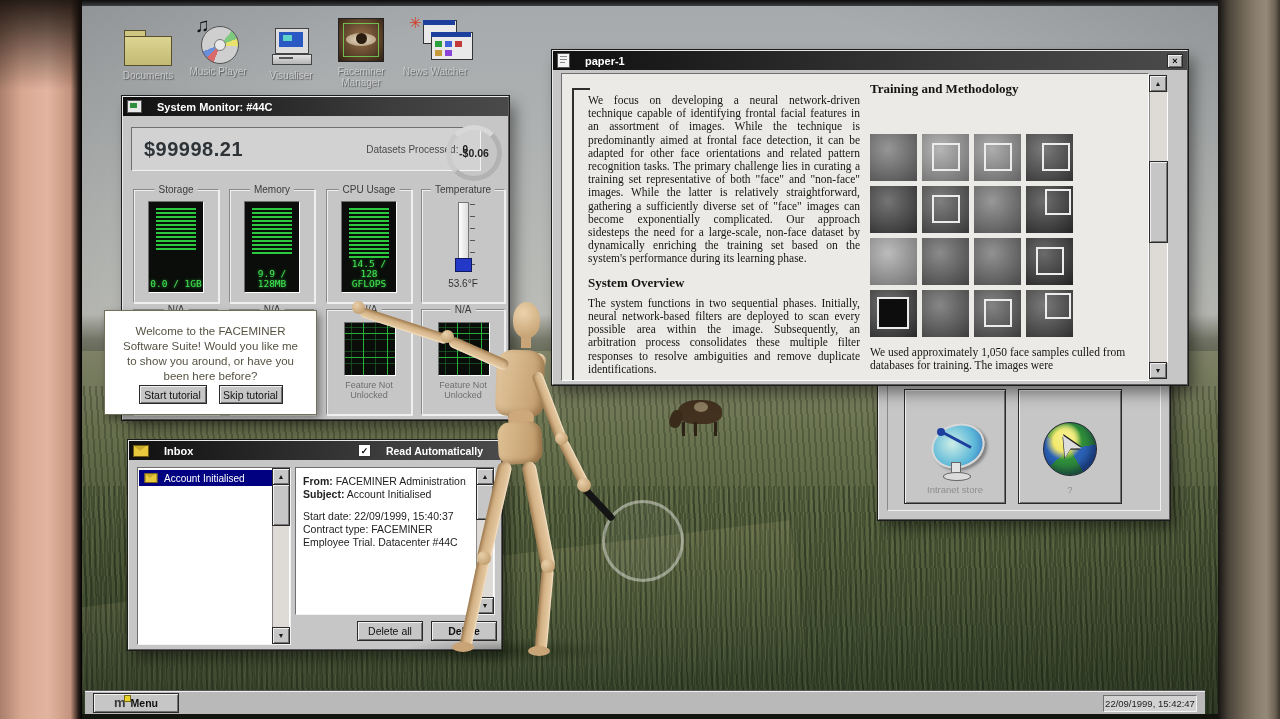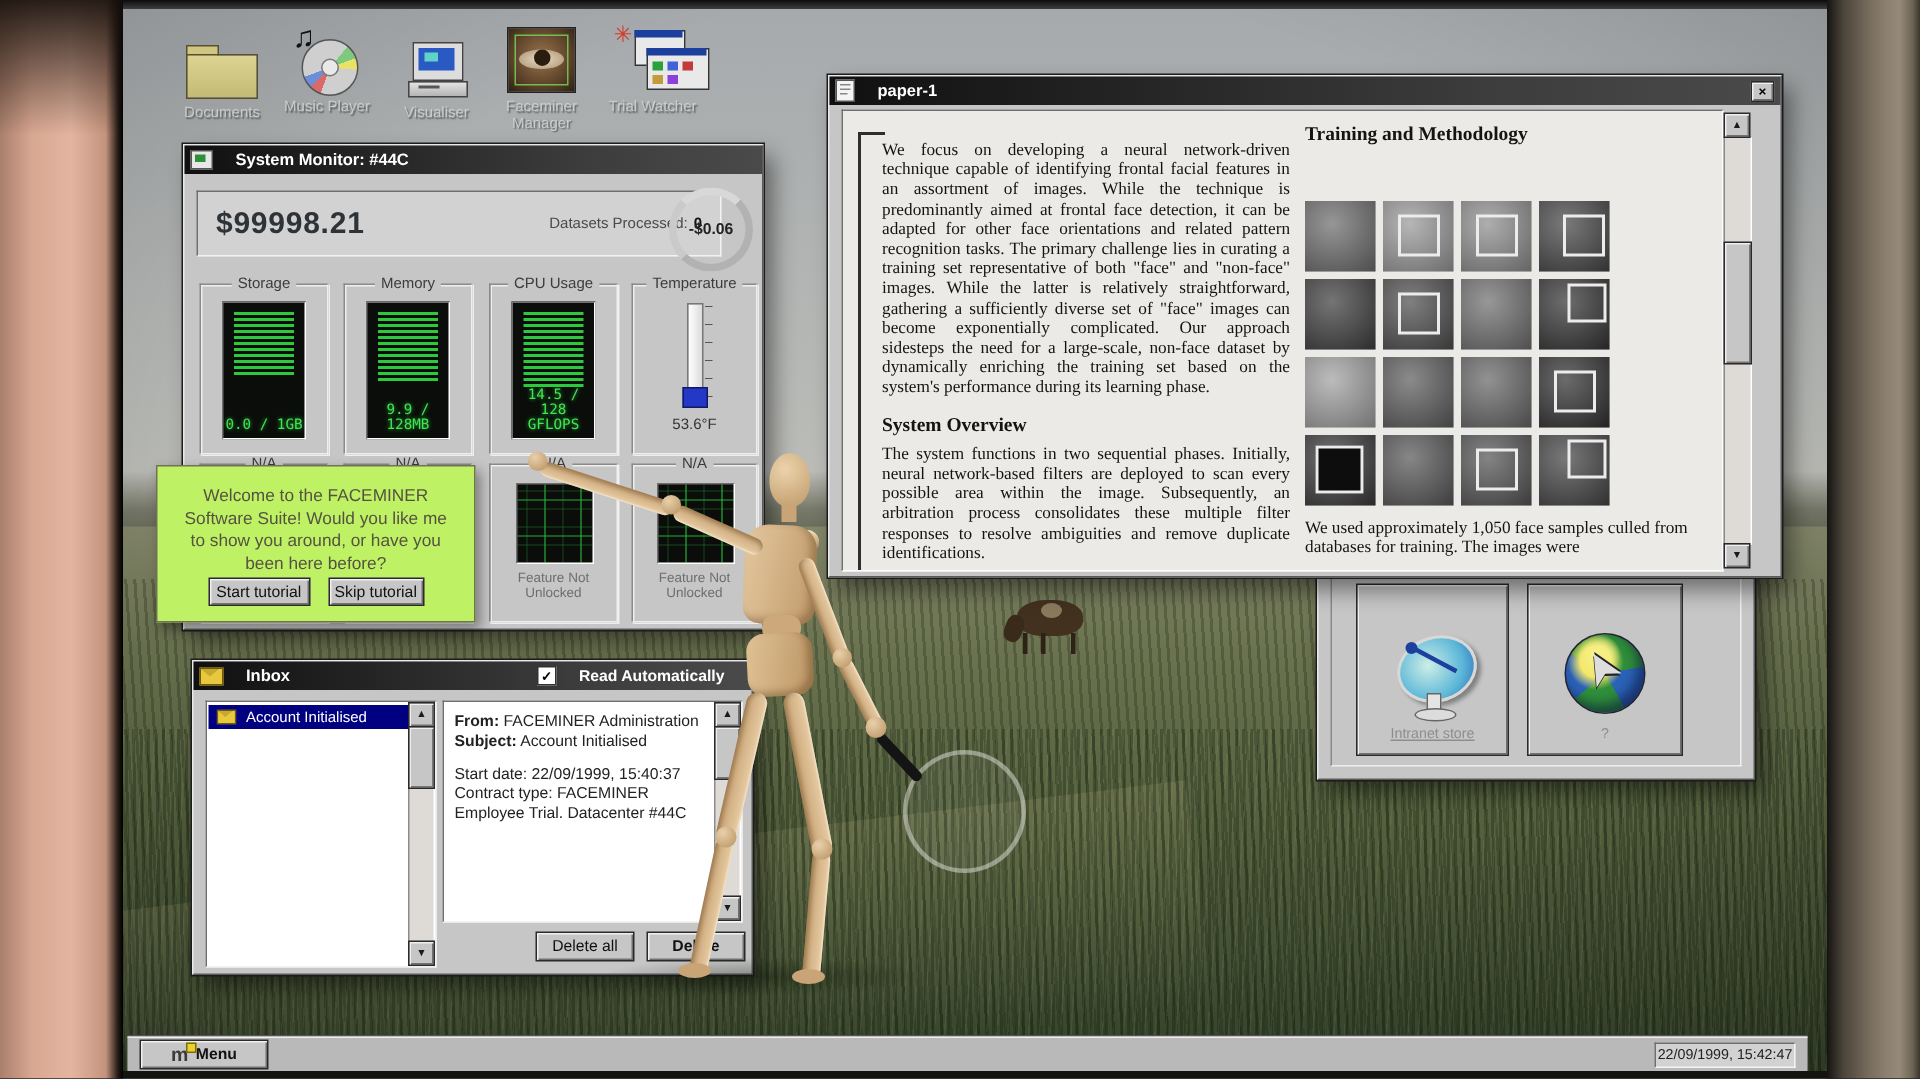--- a/index.html
+++ b/index.html
@@ -66,21 +66,21 @@
   .tbox{position:absolute;border:2px solid #ececec;width:24px;height:24px;}
   .tbox.center{left:10px;top:9px;} .tbox.right{left:16px;top:9px;} .tbox.top-right{left:19px;top:3px;width:22px;height:22px;}
   .tbox.filled{left:7px;top:7px;width:28px;height:28px;background:#0d0d0d;}
   
   .limb{position:absolute;transform-origin:0 50%;border-radius:7px;background:linear-gradient(#e8cda6,#c8a374);box-shadow:inset 0 -2px 3px rgba(95,62,28,.4),inset 0 1px 1px rgba(255,245,225,.6);}
   .joint{position:absolute;border-radius:50%;background:radial-gradient(circle at 35% 30%,#e9d0ab,#b6915f);}
   
   #taskbar{position:absolute;left:85px;right:75px;bottom:5px;height:22px;background:#b9b9b9;z-index:30;
     border-top:1px solid #efefef;box-shadow:0 -1px 0 #555;display:flex;align-items:center;padding:0 8px;}
   
-  #tutorial{position:absolute;left:104px;top:310px;width:211px;height:103px;background:#bef264;border:1px solid #73705a;
+  #tutorial{position:absolute;left:104px;top:310px;width:211px;height:103px;background:#ffffff;border:1px solid #73705a;
     box-shadow:3px 4px 8px rgba(0,0,0,.4);z-index:12;}
   #tutorial .msg{margin:13px 12px 0 12px;font-size:11.5px;line-height:15px;color:#565242;text-align:center;}
   .envelope{width:14px;height:10px;background:#e8c83c;border:1px solid #6b5a10;position:relative;}
   .envelope:after{content:"";position:absolute;left:0;top:0;border-left:6px solid transparent;border-right:6px solid transparent;border-top:5px solid #c7a92c;}
 </style>
 </head>
 <body>
 
 <div id="stage">
   <div id="screen">
@@ -154,35 +154,35 @@
           <div style="position:absolute;left:20px;top:14px;width:40px;height:26px;background:#e9e9e9;border:1px solid #333;"></div>
           <div style="position:absolute;left:20px;top:14px;width:40px;height:5px;background:#1c3f9e;"></div>
           <div style="position:absolute;left:24px;top:23px;width:7px;height:6px;background:#2aa13c;"></div>
           <div style="position:absolute;left:34px;top:23px;width:7px;height:6px;background:#4263d8;"></div>
           <div style="position:absolute;left:44px;top:23px;width:7px;height:6px;background:#c43a3a;"></div>
           <div style="position:absolute;left:24px;top:32px;width:7px;height:6px;background:#c49a3a;"></div>
           <div style="position:absolute;left:34px;top:32px;width:7px;height:6px;background:#8a42d8;"></div>
           <div style="position:absolute;left:-2px;top:-4px;font-size:15px;color:#d43c28;">✳</div>
         </div>
       </div>
-      <div class="lbl">Trial Watcher</div>
+      <div class="lbl">News Watcher</div>
     </div>
   </div>
 
   <div class="win" id="intranet" style="left:878px;top:312px;width:290px;height:206px;z-index:4;">
     <div style="position:absolute;left:8px;top:60px;right:8px;bottom:8px;border:1px solid;border-color:#8a8a8a #efefef #efefef #8a8a8a;"></div>
     <div class="btn" style="position:absolute;left:25px;top:76px;width:100px;height:105px;flex-direction:column;justify-content:flex-end;padding-bottom:8px;">
       <div style="position:relative;width:60px;height:58px;">
         <div style="position:absolute;left:6px;top:2px;width:50px;height:40px;border-radius:50%;background:radial-gradient(circle at 40% 40%,#cdeee6,#5bb7d8 60%,#2b63b8);border:2px solid #d8d8d8;transform:rotate(-18deg);box-shadow:2px 3px 3px rgba(0,0,0,.35);"></div>
         <div style="position:absolute;left:14px;top:16px;width:34px;height:3px;background:#1d3f9e;transform:rotate(28deg);"></div>
         <div style="position:absolute;left:12px;top:6px;width:8px;height:8px;border-radius:50%;background:#1d3f9e;"></div>
         <div style="position:absolute;left:26px;top:40px;width:8px;height:12px;background:#e4e4e4;border:1px solid #666;"></div>
         <div style="position:absolute;left:18px;top:50px;width:26px;height:7px;border-radius:50%;background:#dcdcdc;border:1px solid #666;"></div>
       </div>
-      <div style="font-size:9.5px;color:#8e8e8e;margin-top:4px;text-decoration:underline;">Intranet store</div>
+      <div style="font-size:9.5px;color:#8e8e8e;margin-top:4px;">Intranet store</div>
     </div>
     <div class="btn" style="position:absolute;left:139px;top:76px;width:102px;height:105px;flex-direction:column;justify-content:flex-end;padding-bottom:8px;">
       <div style="position:relative;width:58px;height:58px;">
         <div style="position:absolute;left:2px;top:2px;width:52px;height:52px;border-radius:50%;background:radial-gradient(circle at 38% 35%,#f2e86a 0 22%,rgba(0,0,0,0) 40%),conic-gradient(#2f8f3a 0 80deg,#2b63b8 80deg 150deg,#2f8f3a 150deg 230deg,#2b63b8 230deg 300deg,#2f8f3a 300deg 360deg);border:1px solid #223;box-shadow:inset -4px -5px 8px rgba(10,20,60,.6);"></div>
         <div style="position:absolute;left:8px;top:0px;width:34px;height:34px;background:radial-gradient(circle,#f6ef86 18%,rgba(0,0,0,0) 60%);"></div>
         <div style="position:absolute;left:14px;top:8px;font-size:30px;color:#ddd;text-shadow:1px 1px 0 #222,-1px -1px 0 #222;transform:rotate(-120deg);">➤</div>
       </div>
       <div style="font-size:9.5px;color:#8e8e8e;margin-top:6px;">?</div>
     </div>
   </div>

